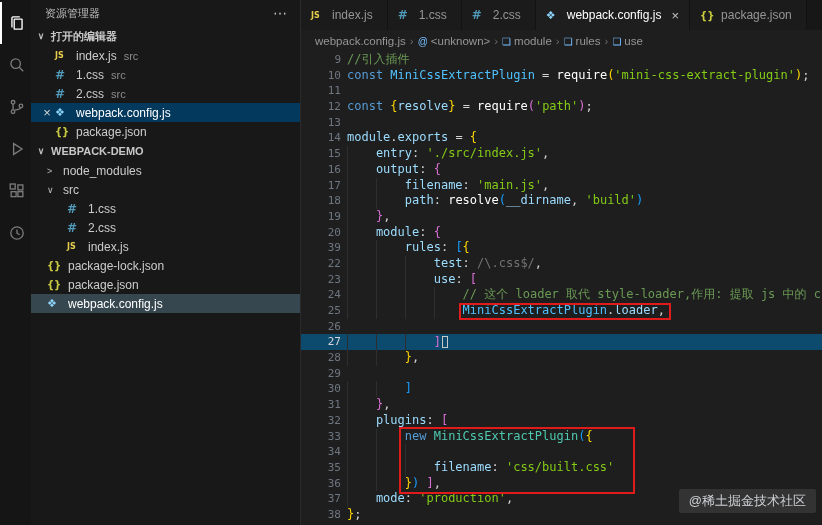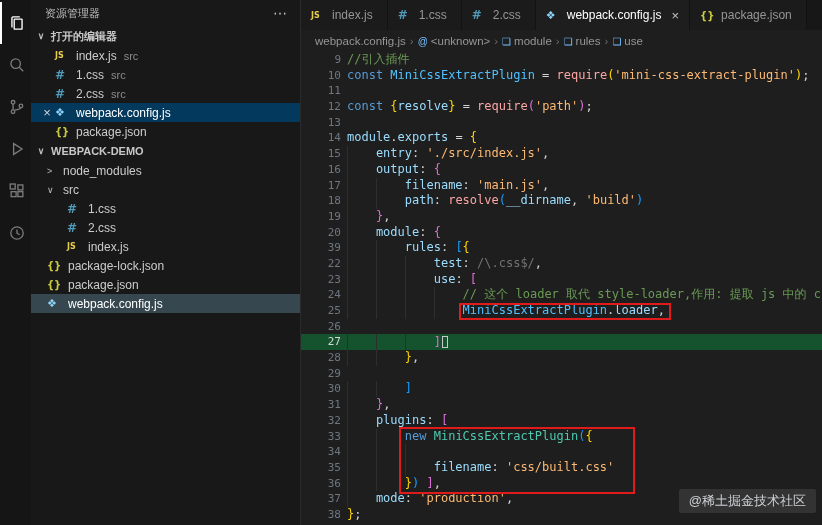--- a/index.html
+++ b/index.html
@@ -44,28 +44,28 @@
   .tab.active { background:#1e1e1e; color:#ffffff; }
   .tab .tclose { margin-left:6px; color:#c5c5c5; font-size:13px; }
   .breadcrumb { height:22px; flex:0 0 22px; display:flex; align-items:center; padding-left:14px; color:#969696; font-size:11.5px; gap:4px; }
   .bitem { display:flex; align-items:center; gap:3px; cursor:pointer; }
   .bsep { color:#6a6a6a; }
   .bicon { color:#75beff; font-size:10px; }
 
   
   .code-pane { position:relative; flex:1; overflow:hidden; font-family:"DejaVu Sans Mono", monospace; font-size:12px; }
   .code-line { display:flex; height:15.7px; line-height:15.7px; }
-  .code-line.active { background:#14532d; }
+  .code-line.active { background:#0c4a6e; }
   .ln { flex:0 0 40px; text-align:right; color:#6e7681; font-size:11px; }
   .code-line.active .ln { color:#d7d7d7; }
   .lt { padding-left:6px; white-space:pre; }
   .ind { display:inline-block; height:15.7px; vertical-align:top;
          background-image:repeating-linear-gradient(90deg,#2e2e2e 0,#2e2e2e 1px,transparent 1px,transparent 4ch); }
   .t-cmt{color:#6a9955} .t-kw{color:#569cd6} .t-var{color:#4fc1ff} .t-cls{color:#4ec9b0}
-  .t-fn{color:#fca5a5} .t-str{color:#fdba74} .t-prop{color:#9cdcfe} .t-pun{color:#d4d4d4}
+  .t-fn{color:#ffffff} .t-str{color:#84cc16} .t-prop{color:#9cdcfe} .t-pun{color:#d4d4d4}
   .t-rgx{color:#737373} .t-b1{color:#ffd700} .t-b2{color:#da70d6} .t-b3{color:#179fff}
   .cursor { display:inline-block; width:6px; height:12px; border:1px solid #c8c8c8; margin-left:1px; transform:translateY(2px); }
 
   .redbox { position:absolute; border:2px solid #df1b1b; pointer-events:none; }
   .redbox-1 { left:calc(46px + 16ch - 4px); top:calc(16 * 15.7px); width:calc(28ch + 10px); height:17px; }
   .redbox-2 { left:calc(46px + 8ch - 6px);  top:calc(24 * 15.7px - 2px); width:calc(31ch + 12px); height:calc(4 * 15.7px + 4px); }
 
   .watermark { position:absolute; right:6px; bottom:12px; background:rgba(70,70,70,0.55);
     color:#cdd0d4; font-size:13px; padding:3px 10px; border-radius:2px; }
 </style>

